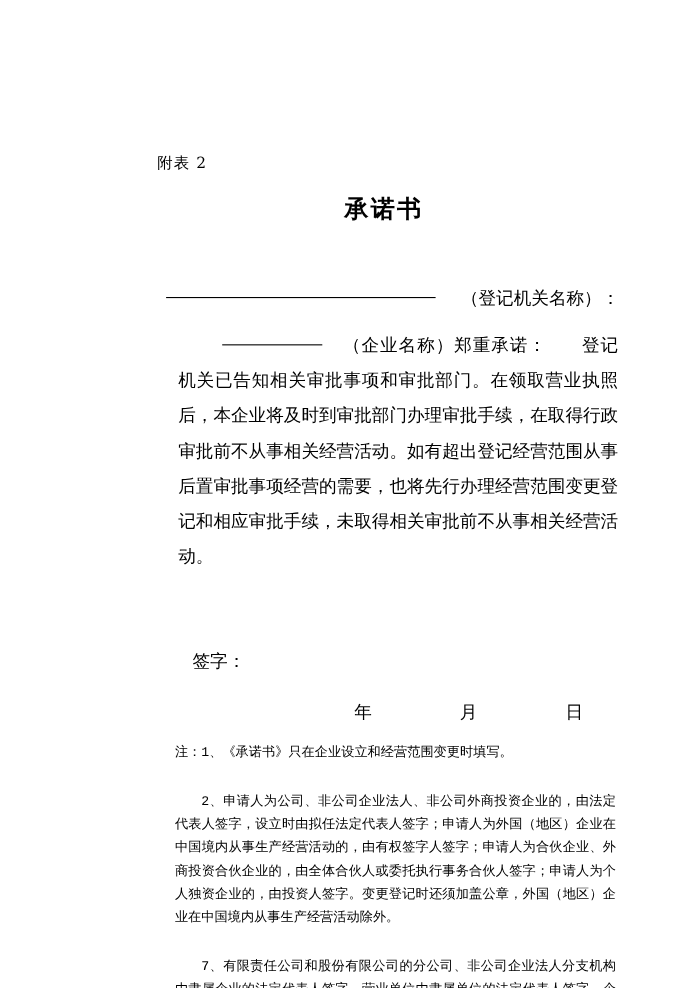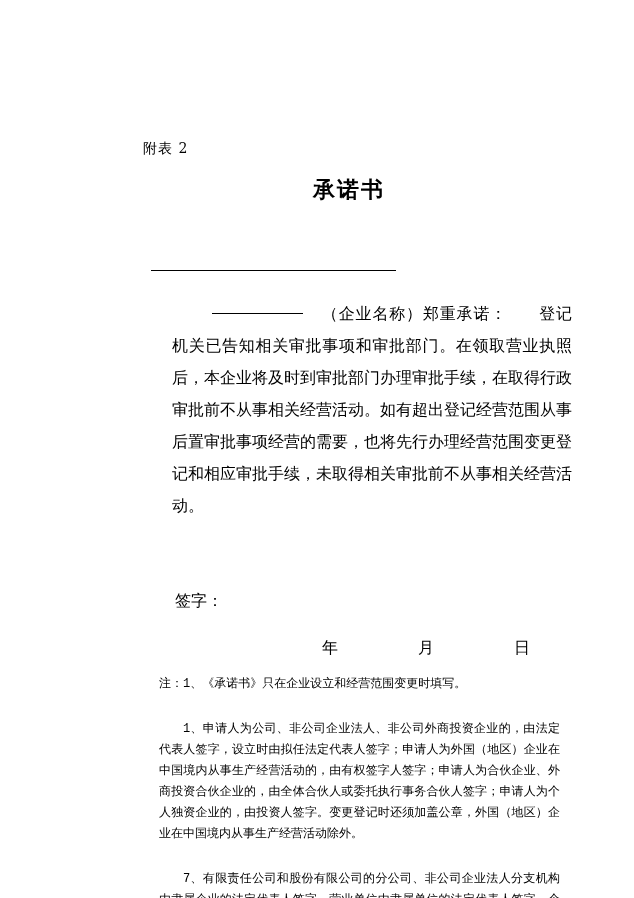--- a/index.html
+++ b/index.html
@@ -40,21 +40,21 @@
   .blank {
     display: inline-block;
     border-bottom: 1px solid #000;
     height: 17px;
     vertical-align: -3px;
   }
   .blank-authority { width: 245px; margin-right: 7px; }
   .blank-company  { width: 91px; margin-right: 2px; }
   .body-text {
     position: absolute;
-    left: 108px;
+    left: 98px;
     top: 225px;
     width: 448px;
     font-size: 16px;
     line-height: 32px;
     text-align: justify;
   }
   .body-text p { text-indent: 32px; }
   .signature {
     position: absolute;
     left: 127px;
@@ -95,37 +95,37 @@
 </head>
 <body>
 
 <div class="page">
 
   <div class="appendix">附表 2</div>
 
   <h1 class="doc-title">承诺书</h1>
 
   <div class="recipient">
-    <span class="blank blank-authority"></span>
+    <span class="blank blank-authority"></span><span>（登记机关名称）：</span>
   </div>
 
   <div class="body-text">
     <p>
       <span class="blank blank-company"></span><span>（企业名称）郑重承诺：</span><span>登记机关已告知相关审批事项和审批部门。在领取营业执照后，本企业将及时到审批部门办理审批手续，在取得行政审批前不从事相关经营活动。如有超出登记经营范围从事后置审批事项经营的需要，也将先行办理经营范围变更登记和相应审批手续，未取得相关审批前不从事相关经营活动。</span>
     </p>
   </div>
 
   <div class="signature">签字：</div>
 
   <div class="dateline">
     <span>年</span>
     <span>月</span>
     <span>日</span>
   </div>
 
   <div class="notes">
     <p>注：1、《承诺书》只在企业设立和经营范围变更时填写。</p>
-    <p class="note-indent">1、申请人为公司、非公司企业法人、非公司外商投资企业的，由法定代表人签字，设立时由拟任法定代表人签字；申请人为外国（地区）企业在中国境内从事生产经营活动的，由有权签字人签字；申请人为合伙企业、外商投资合伙企业的，由全体合伙人或委托执行事务合伙人签字；申请人为个人独资企业的，由投资人签字。变更登记时还须加盖公章，外国（地区）企业在中国境内从事生产经营活动除外。</p>
+    <p class="note-indent">2、申请人为公司、非公司企业法人、非公司外商投资企业的，由法定代表人签字，设立时由拟任法定代表人签字；申请人为外国（地区）企业在中国境内从事生产经营活动的，由有权签字人签字；申请人为合伙企业、外商投资合伙企业的，由全体合伙人或委托执行事务合伙人签字；申请人为个人独资企业的，由投资人签字。变更登记时还须加盖公章，外国（地区）企业在中国境内从事生产经营活动除外。</p>
     <p class="note-indent">7、有限责任公司和股份有限公司的分公司、非公司企业法人分支机构由隶属企业的法定代表人签字，营业单位由隶属单位的法定代表人签字，个人独资企业分支机构由隶属企业投资人签字，合伙企业分支机构由合伙企业执行事务合伙人或委派代表签字。设立、变更登记时还须加盖隶属企业（单位）公章，外国（地区）企业在中国境内从事生产经营活动除外。</p>
   </div>
 
 
 </div>
 
 </body></html>

